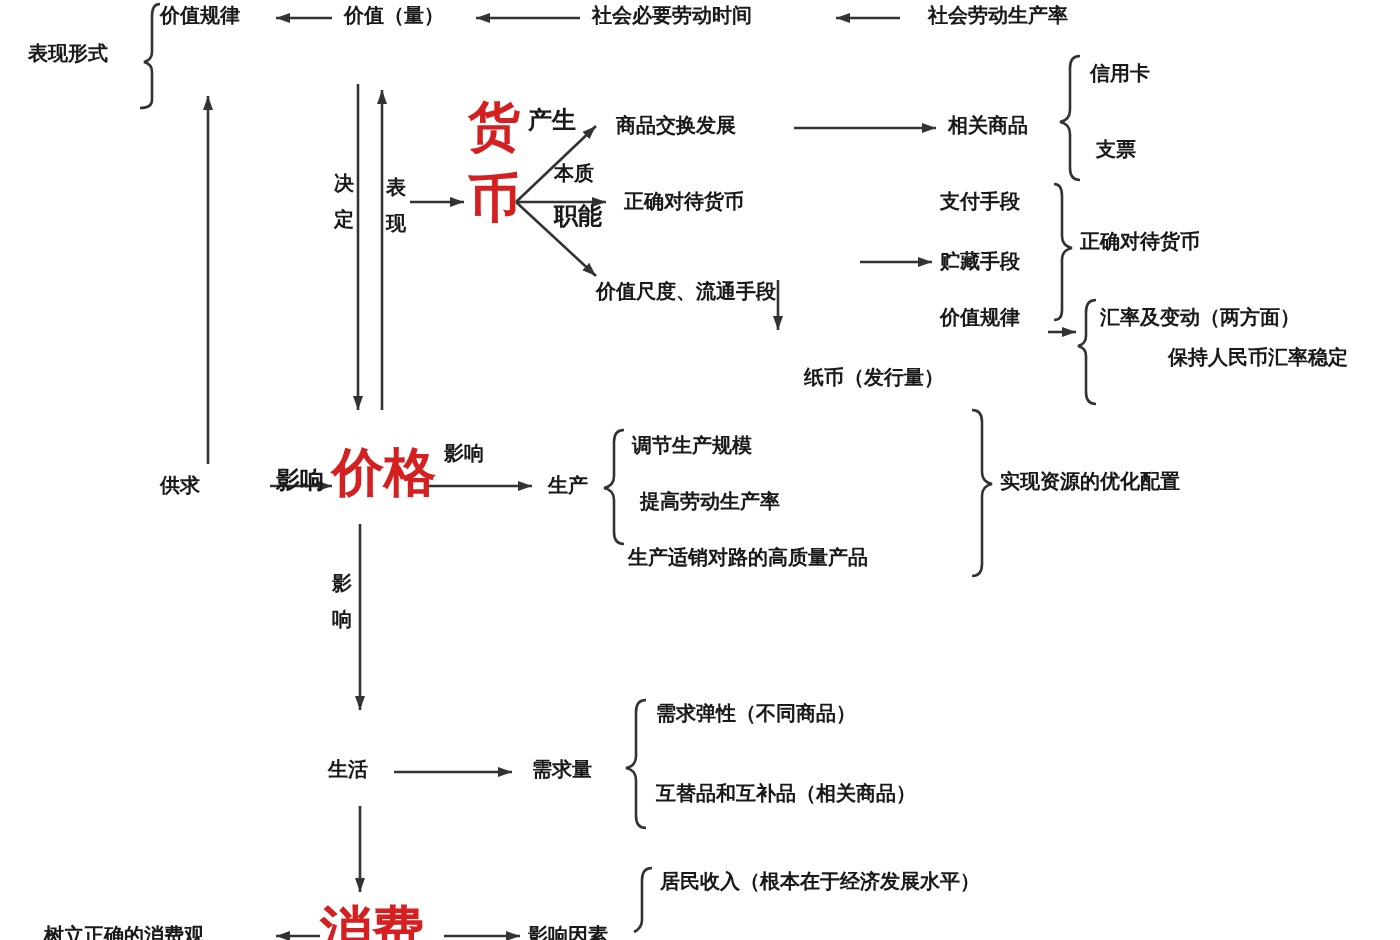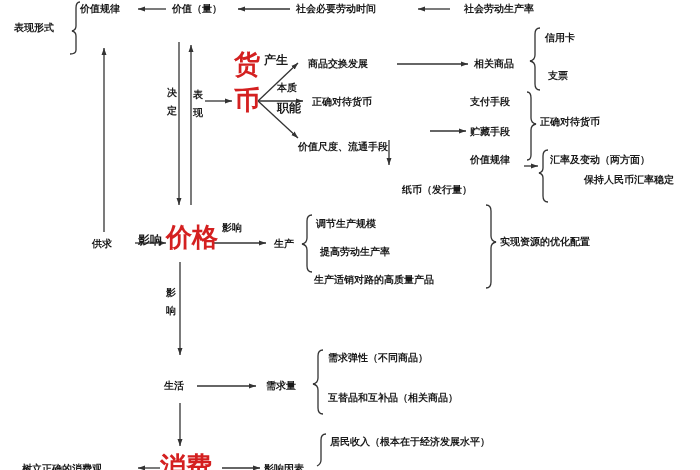--- a/index.html
+++ b/index.html
@@ -98,21 +98,21 @@
 <div class="t" style="left:474px;top:56px;">相关商品</div>
 <div class="t" style="left:545px;top:30px;">信用卡</div>
 <div class="t" style="left:548px;top:68px;">支票</div>
 <div class="t" style="left:470px;top:94px;">支付手段</div>
 <div class="t" style="left:470px;top:124px;">贮藏手段</div>
 <div class="t" style="left:470px;top:152px;">价值规律</div>
 <div class="t" style="left:540px;top:114px;">正确对待货币</div>
 <div class="t" style="left:550px;top:152px;">汇率及变动（两方面）</div>
 <div class="t" style="left:556px;top:172px;margin-left:28px;">保持人民币汇率稳定</div>
 
-<div class="t" style="left:92px;top:236px;">供求</div>
+<div class="t" style="left:80px;top:236px;">供求</div>
 <div class="t" style="left:138px;top:232px;font-size:12px;">影响</div>
 <div class="t red big" style="left:166px;top:223px;">价格</div>
 <div class="t" style="left:222px;top:220px;">影响</div>
 <div class="t" style="left:274px;top:236px;">生产</div>
 <div class="t" style="left:316px;top:216px;">调节生产规模</div>
 <div class="t" style="left:320px;top:244px;text-align:right;">提高劳动生产率</div>
 <div class="t" style="left:314px;top:272px;">生产适销对路的高质量产品</div>
 <div class="t" style="left:500px;top:234px;">实现资源的优化配置</div>
 <div class="t vt" style="left:166px;top:284px;">影响</div>
 

